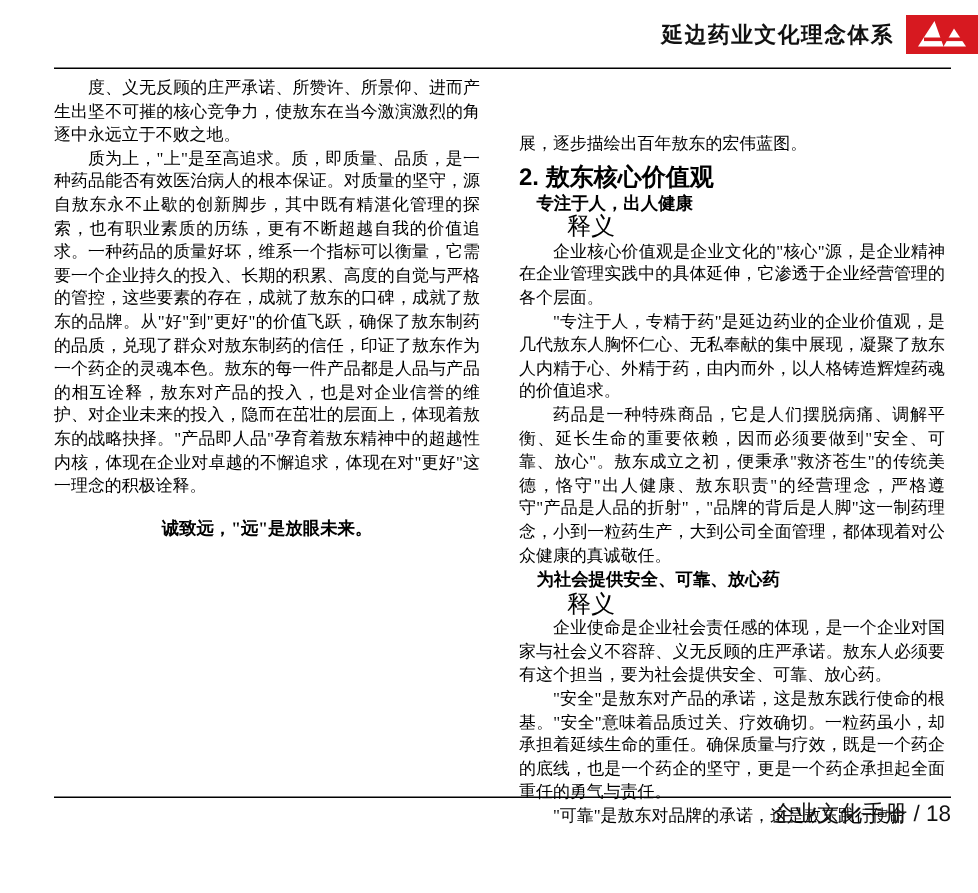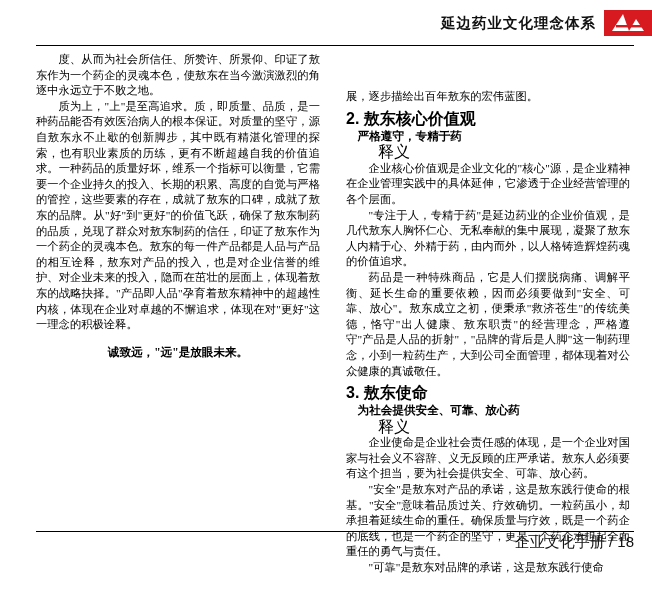--- a/index.html
+++ b/index.html
@@ -163,40 +163,39 @@
         </svg>
       </div>
     </div>
   </div>
 
   <div class="rule-top"></div>
 
   <div class="columns">
 
     <div class="col">
-      <p>度、从而为社会所信任、所赞许、所景仰、印证了敖东作为一个药企的灵魂本色，使敖东在当今激演激烈的角逐中永远立于不败之地。</p>
+      <p>度、义无反顾的庄严承诺、所赞许、所景仰、进而产生出坚不可摧的核心竞争力，使敖东在当今激演激烈的角逐中永远立于不败之地。</p>
       <p>质为上，"上"是至高追求。质，即质量、品质，是一种药品能否有效医治病人的根本保证。对质量的坚守，源自敖东永不止歇的创新脚步，其中既有精湛化管理的探索，也有职业素质的历练，更有不断超越自我的价值追求。一种药品的质量好坏，维系一个指标可以衡量，它需要一个企业持久的投入、长期的积累、高度的自觉与严格的管控，这些要素的存在，成就了敖东的口碑，成就了敖东的品牌。从"好"到"更好"的价值飞跃，确保了敖东制药的品质，兑现了群众对敖东制药的信任，印证了敖东作为一个药企的灵魂本色。敖东的每一件产品都是人品与产品的相互诠释，敖东对产品的投入，也是对企业信誉的维护、对企业未来的投入，隐而在茁壮的层面上，体现着敖东的战略抉择。"产品即人品"孕育着敖东精神中的超越性内核，体现在企业对卓越的不懈追求，体现在对"更好"这一理念的积极诠释。</p>
       <div class="spacer-sm"></div>
       <p class="center-bold">诚致远，"远"是放眼未来。</p>
     </div>
 
     <div class="col">
       <p class="noindent">展，逐步描绘出百年敖东的宏伟蓝图。</p>
 
       <div>
         <p class="h2">2. 敖东核心价值观</p>
-        <p class="h3">严格遵守，专精于药</p>
+        <p class="h3">专注于人，出人健康</p>
         <p class="label">释义</p>
         <p>企业核心价值观是企业文化的"核心"源，是企业精神在企业管理实践中的具体延伸，它渗透于企业经营管理的各个层面。</p>
         <p>"专注于人，专精于药"是延边药业的企业价值观，是几代敖东人胸怀仁心、无私奉献的集中展现，凝聚了敖东人内精于心、外精于药，由内而外，以人格铸造辉煌药魂的价值追求。</p>
         <p>药品是一种特殊商品，它是人们摆脱病痛、调解平衡、延长生命的重要依赖，因而必须要做到"安全、可靠、放心"。敖东成立之初，便秉承"救济苍生"的传统美德，恪守"出人健康、敖东职责"的经营理念，严格遵守"产品是人品的折射"，"品牌的背后是人脚"这一制药理念，小到一粒药生产，大到公司全面管理，都体现着对公众健康的真诚敬任。</p>
       </div>
 
       <div>
-        <p class="h2">3. 敖东使命</p>
         <p class="h3">为社会提供安全、可靠、放心药</p>
         <p class="label">释义</p>
         <p>企业使命是企业社会责任感的体现，是一个企业对国家与社会义不容辞、义无反顾的庄严承诺。敖东人必须要有这个担当，要为社会提供安全、可靠、放心药。</p>
         <p>"安全"是敖东对产品的承诺，这是敖东践行使命的根基。"安全"意味着品质过关、疗效确切。一粒药虽小，却承担着延续生命的重任。确保质量与疗效，既是一个药企的底线，也是一个药企的坚守，更是一个药企承担起全面重任的勇气与责任。</p>
         <p>"可靠"是敖东对品牌的承诺，这是敖东践行使命</p>
       </div>
     </div>
   </div>
 
   <div class="rule-bottom"></div>

